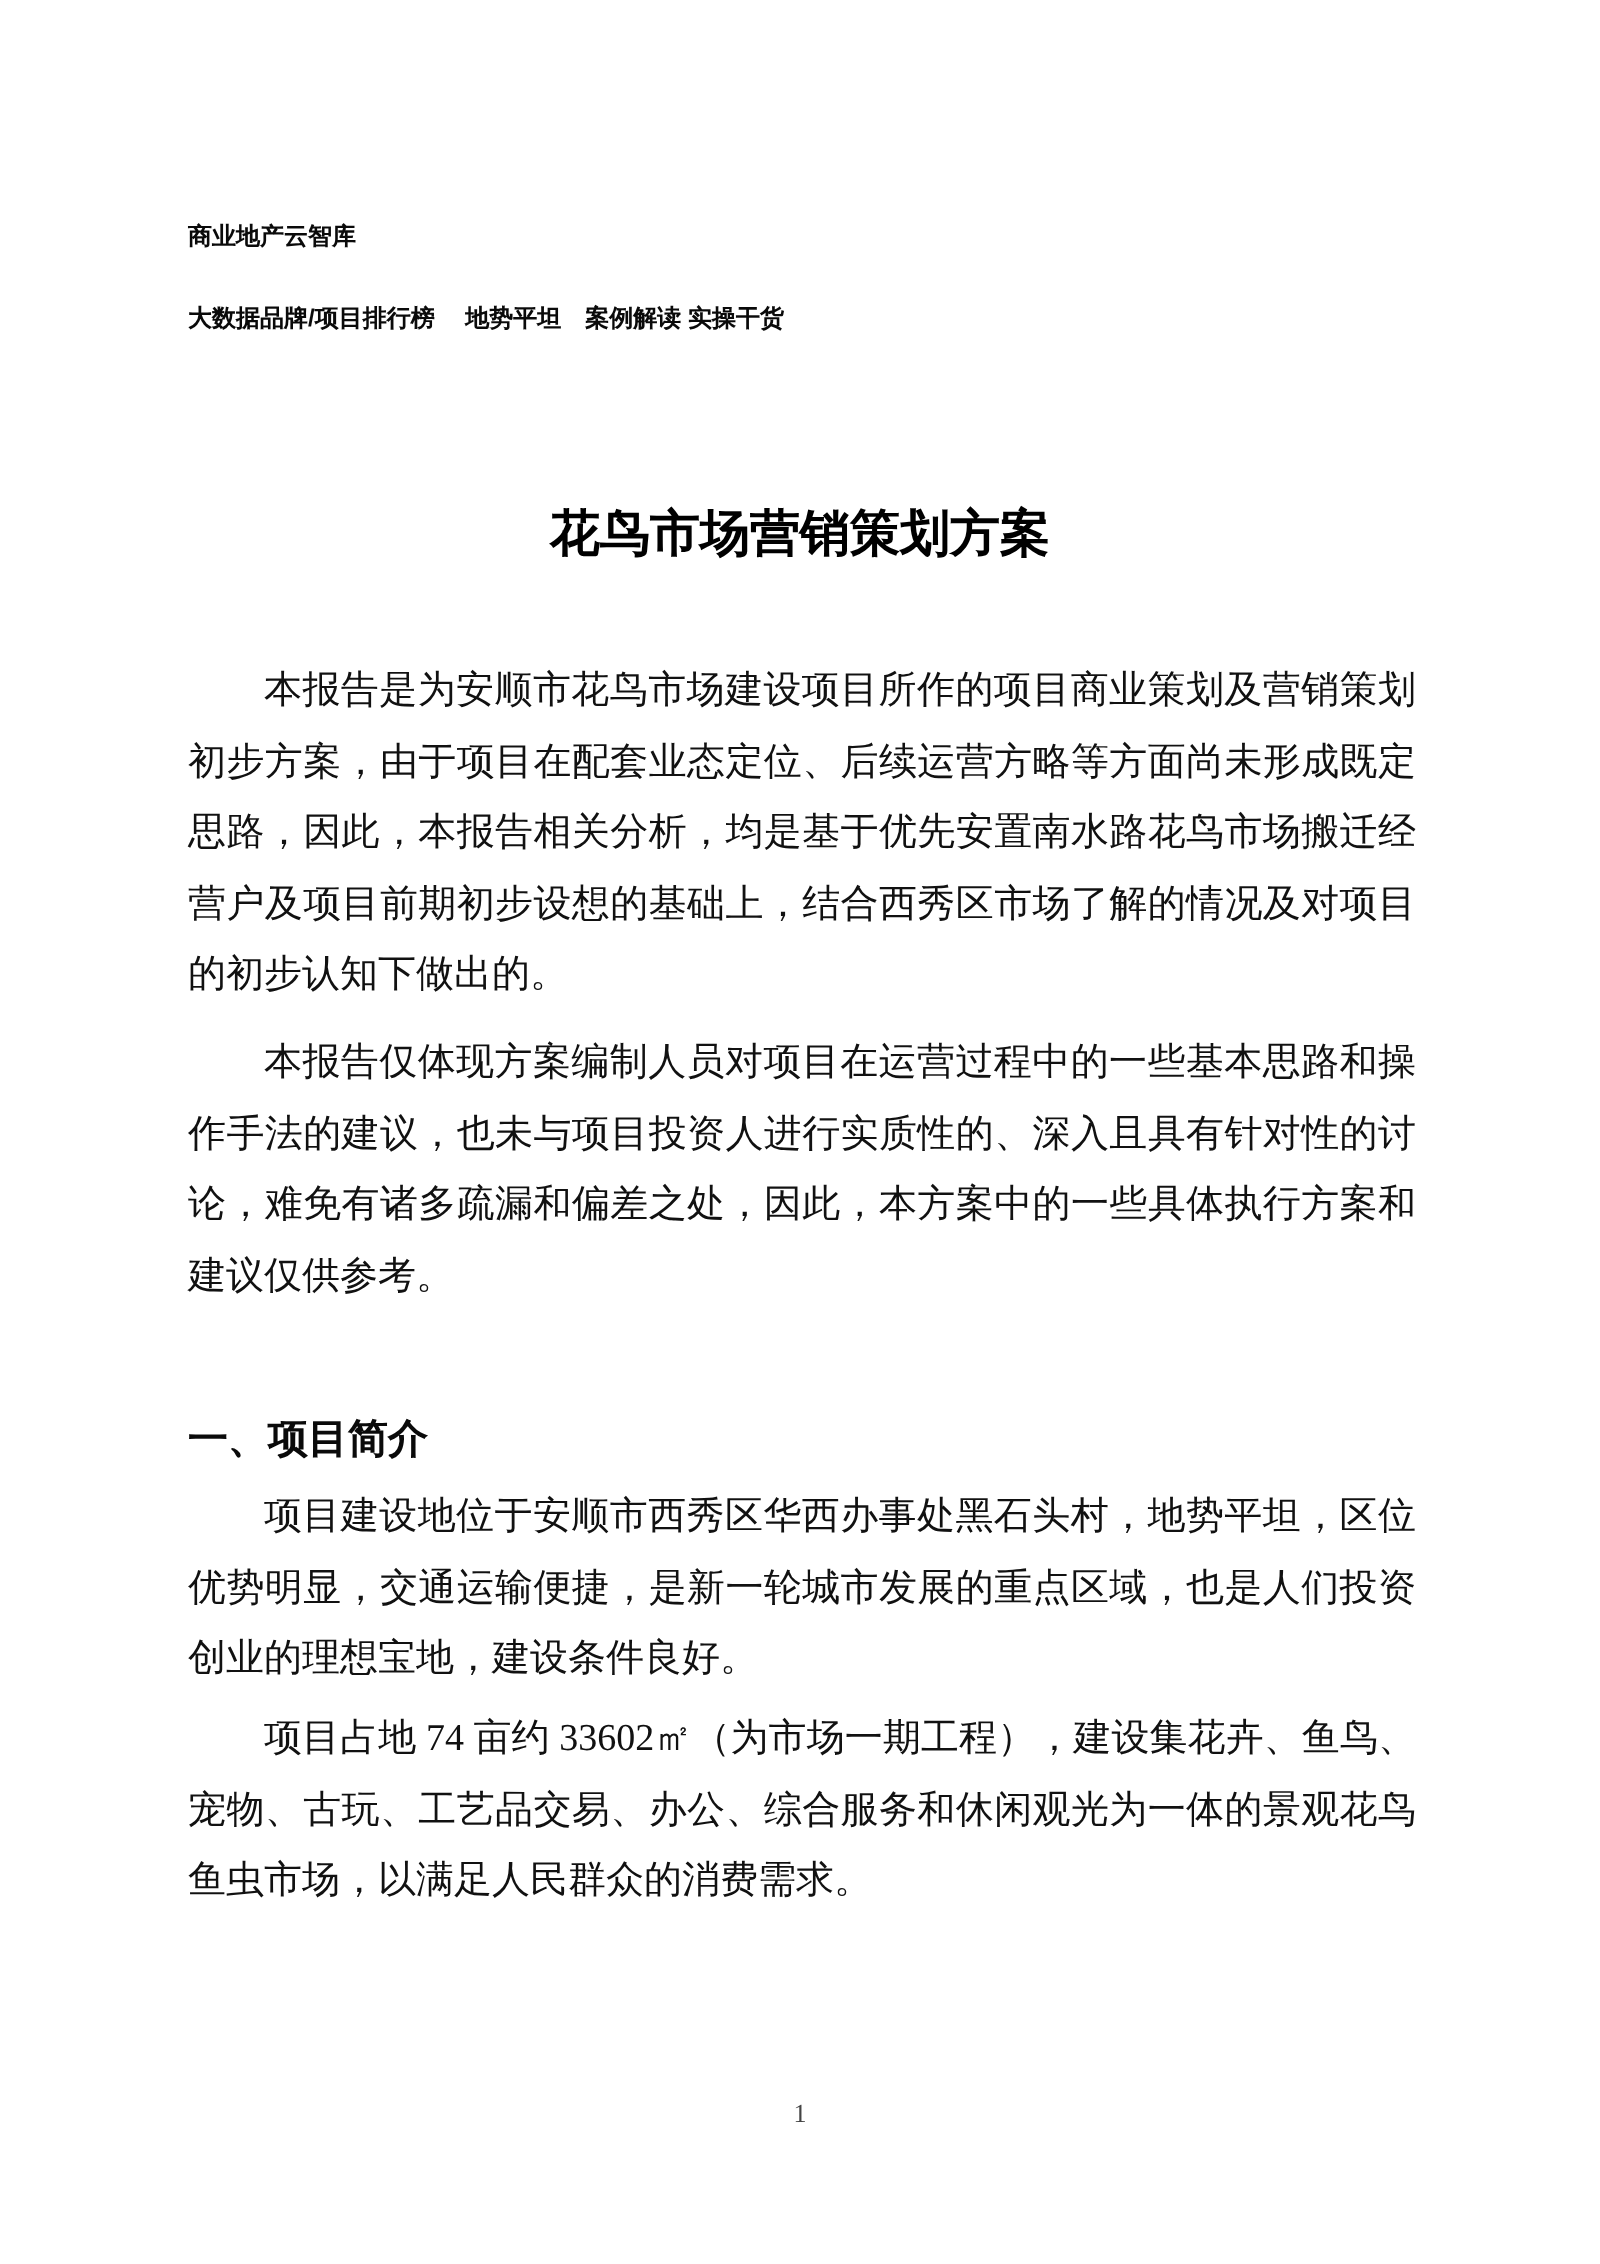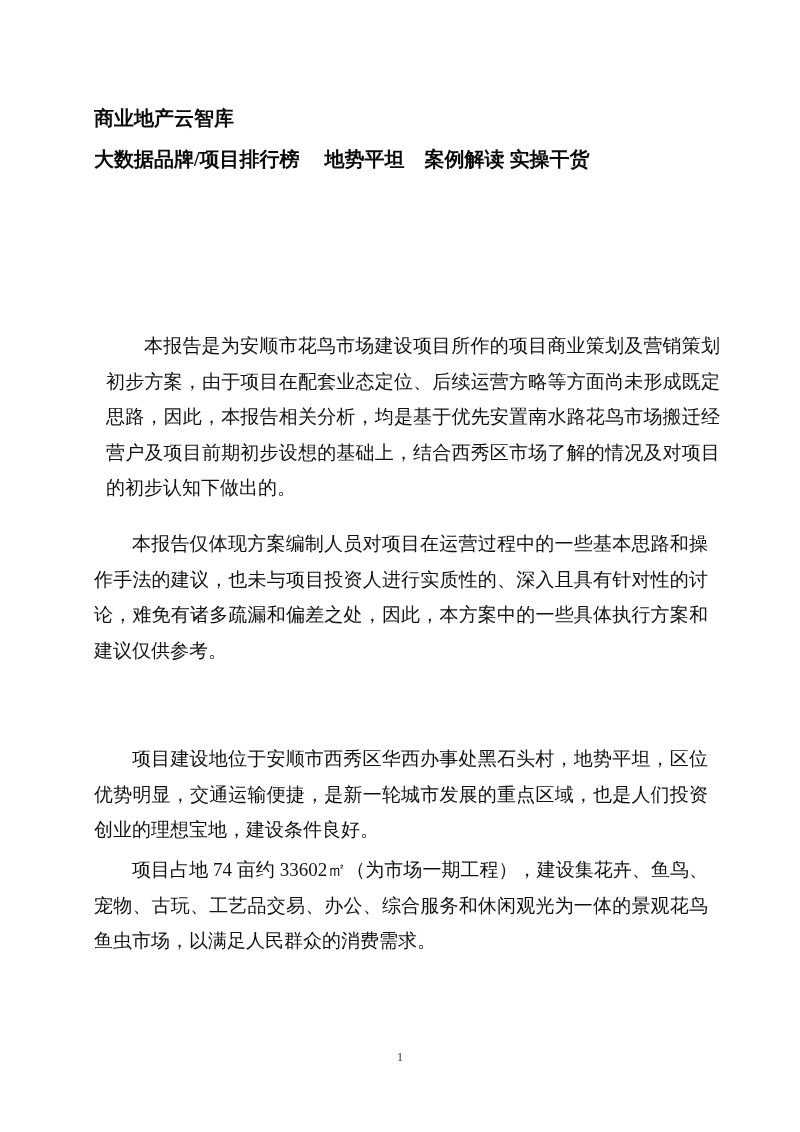--- a/index.html
+++ b/index.html
@@ -18,23 +18,23 @@
     height: 1132px;
     background: #ffffff;
     overflow: hidden;
   }
   .abs { position: absolute; }
 
   
   .hdr-line {
     left: 94px;
     width: 640px;
-    font-family: Liberation Serif, serif;
+    font-family: Liberation Sans, sans-serif;
     font-weight: bold;
-    font-size: 20px;
+    font-size: 12px;
     line-height: 22px;
     white-space: pre-wrap;
     color: #0a0a0a;
   }
   .hdr-1 { top: 107px; }
   .hdr-2 { top: 148px; }
   .hdr-3 { top: 192px; }
 
   
   .doc-title {
@@ -53,22 +53,22 @@
   .body-para {
     left: 94px;
     width: 614px;
     font-size: 19px;
     line-height: 35.5px;
     text-align: justify;
     text-indent: 2em;
     white-space: pre-wrap;
     color: #111111;
   }
-  .para-1 { top: 328px; margin-left: 12px; }
-  .para-2 { top: 514px; margin-top: 12px; }
+  .para-1 { top: 328px; }
+  .para-2 { top: 514px; }
   .para-3 { top: 741px; }
   .para-4 { top: 852px; }
 
   
   .sec-heading {
     left: 94px;
     width: 614px;
     font-family: "Liberation Sans", "DejaVu Sans", sans-serif;
     font-weight: bold;
     font-size: 20px;
@@ -92,25 +92,27 @@
 </head>
 <body>
 
 <div class="page">
 
   <div class="abs hdr-line hdr-1">商业地产云智库</div>
 
   <div class="abs hdr-line hdr-2">大数据品牌/项目排行榜　 地势平坦　案例解读 实操干货</div>
 
 
+  <h1 class="abs doc-title">花鸟市场营销策划方案</h1>
 
   <p class="abs body-para para-1">本报告是为安顺市花鸟市场建设项目所作的项目商业策划及营销策划初步方案，由于项目在配套业态定位、后续运营方略等方面尚未形成既定思路，因此，本报告相关分析，均是基于优先安置南水路花鸟市场搬迁经营户及项目前期初步设想的基础上，结合西秀区市场了解的情况及对项目的初步认知下做出的。</p>
 
   <p class="abs body-para para-2">本报告仅体现方案编制人员对项目在运营过程中的一些基本思路和操作手法的建议，也未与项目投资人进行实质性的、深入且具有针对性的讨论，难免有诸多疏漏和偏差之处，因此，本方案中的一些具体执行方案和建议仅供参考。</p>
 
+  <h2 class="abs sec-heading sec-1">一、项目简介</h2>
 
   <p class="abs body-para para-3">项目建设地位于安顺市西秀区华西办事处黑石头村，地势平坦，区位优势明显，交通运输便捷，是新一轮城市发展的重点区域，也是人们投资创业的理想宝地，建设条件良好。</p>
 
   <p class="abs body-para para-4">项目占地 74 亩约 33602㎡（为市场一期工程），建设集花卉、鱼鸟、宠物、古玩、工艺品交易、办公、综合服务和休闲观光为一体的景观花鸟鱼虫市场，以满足人民群众的消费需求。</p>
 
 
   <div class="abs page-number">1</div>
 
 </div>
 

